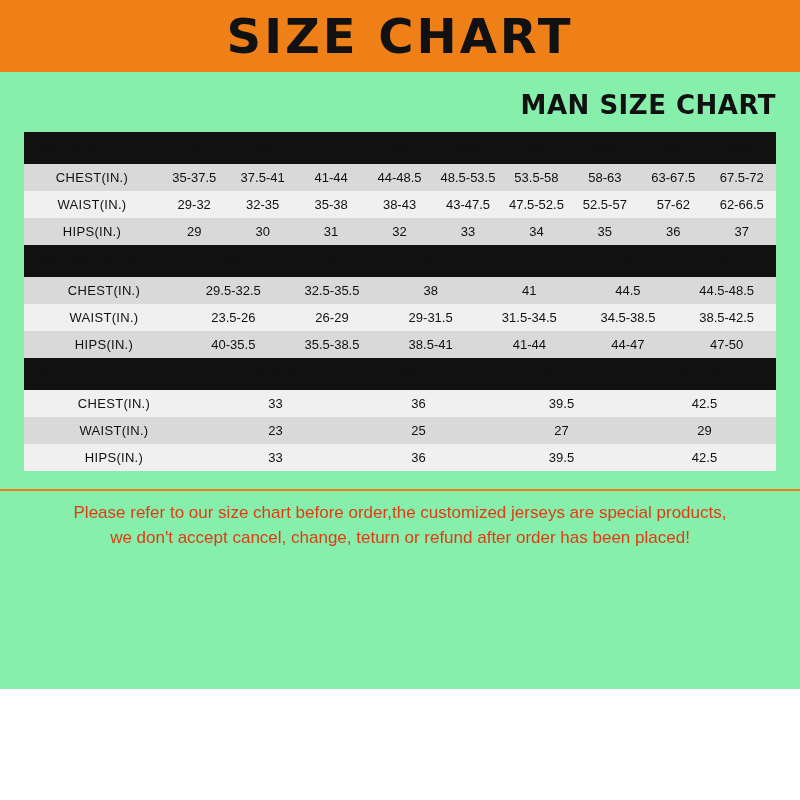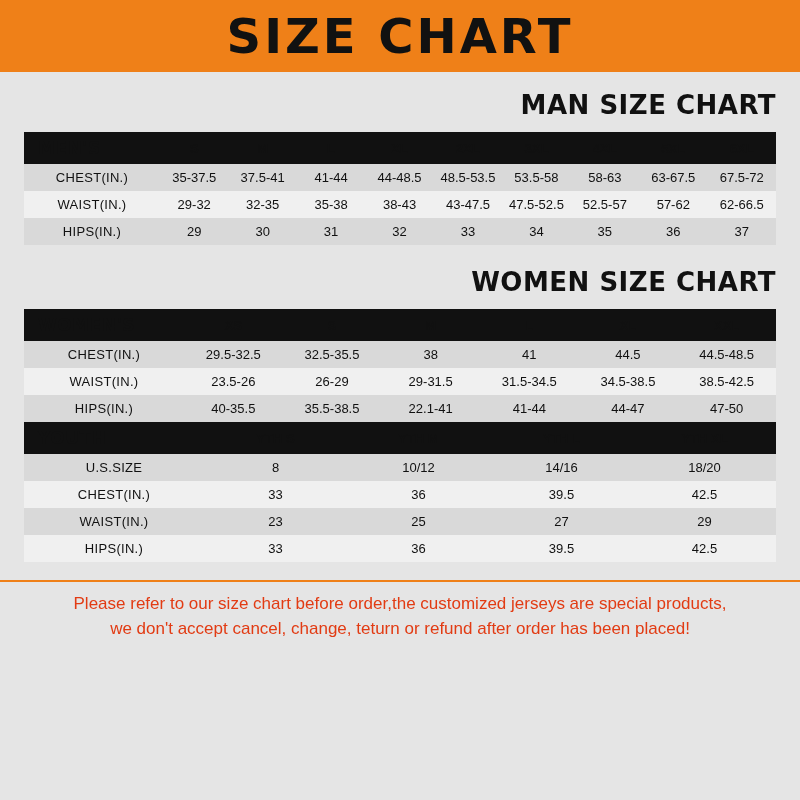--- a/index.html
+++ b/index.html
@@ -8,24 +8,24 @@
   }
   body {
     width: 800px;
     height: 800px;
     background: #ffffff;
     font-family: "Liberation Sans", sans-serif;
     overflow: hidden;
   }
   .page {
     width: 800px;
-    height: 800px;
+    height: 689px;
     position: relative;
     box-sizing: border-box;
-    background: #e5e5e5;
+    background: #86efac;
   }
   .banner {
     background: #ef8018;
     height: 72px;
     display: flex;
     align-items: center;
     justify-content: center;
   }
   .banner-title {
     font-family: "DejaVu Sans", sans-serif;
@@ -179,21 +179,20 @@
           <td>34</td>
           <td>35</td>
           <td>36</td>
           <td>37</td>
         </tr>
       </tbody>
     </table>
   </div>
 
   <div class="section">
-    <div class="section-title women-title">WOMEN SIZE CHART</div>
     <table class="size-table women-table">
       <colgroup>
         <col class="c0">
           <col>
           <col>
           <col>
           <col>
           <col>
           <col>
       </colgroup>
@@ -224,21 +223,21 @@
           <td>26-29</td>
           <td>29-31.5</td>
           <td>31.5-34.5</td>
           <td>34.5-38.5</td>
           <td>38.5-42.5</td>
         </tr>
         <tr class="row-odd">
           <td class="label">HIPS(IN.)</td>
           <td>40-35.5</td>
           <td>35.5-38.5</td>
-          <td>22.1-41</td>
+          <td>38.5-41</td>
           <td>41-44</td>
           <td>44-47</td>
           <td>47-50</td>
         </tr>
       </tbody>
     </table>
   </div>
 
   <div class="section">
     <table class="size-table youth-table">
@@ -252,27 +251,20 @@
       <thead>
         <tr>
           <th class="corner">YOUTH</th>
           <th>YTH S</th>
           <th>YTH M</th>
           <th>YTH L</th>
           <th>YTH XL</th>
         </tr>
       </thead>
       <tbody>
-        <tr class="row-odd">
-          <td class="label">U.S.SIZE</td>
-          <td>8</td>
-          <td>10/12</td>
-          <td>14/16</td>
-          <td>18/20</td>
-        </tr>
         <tr class="row-even">
           <td class="label">CHEST(IN.)</td>
           <td>33</td>
           <td>36</td>
           <td>39.5</td>
           <td>42.5</td>
         </tr>
         <tr class="row-odd">
           <td class="label">WAIST(IN.)</td>
           <td>23</td>

